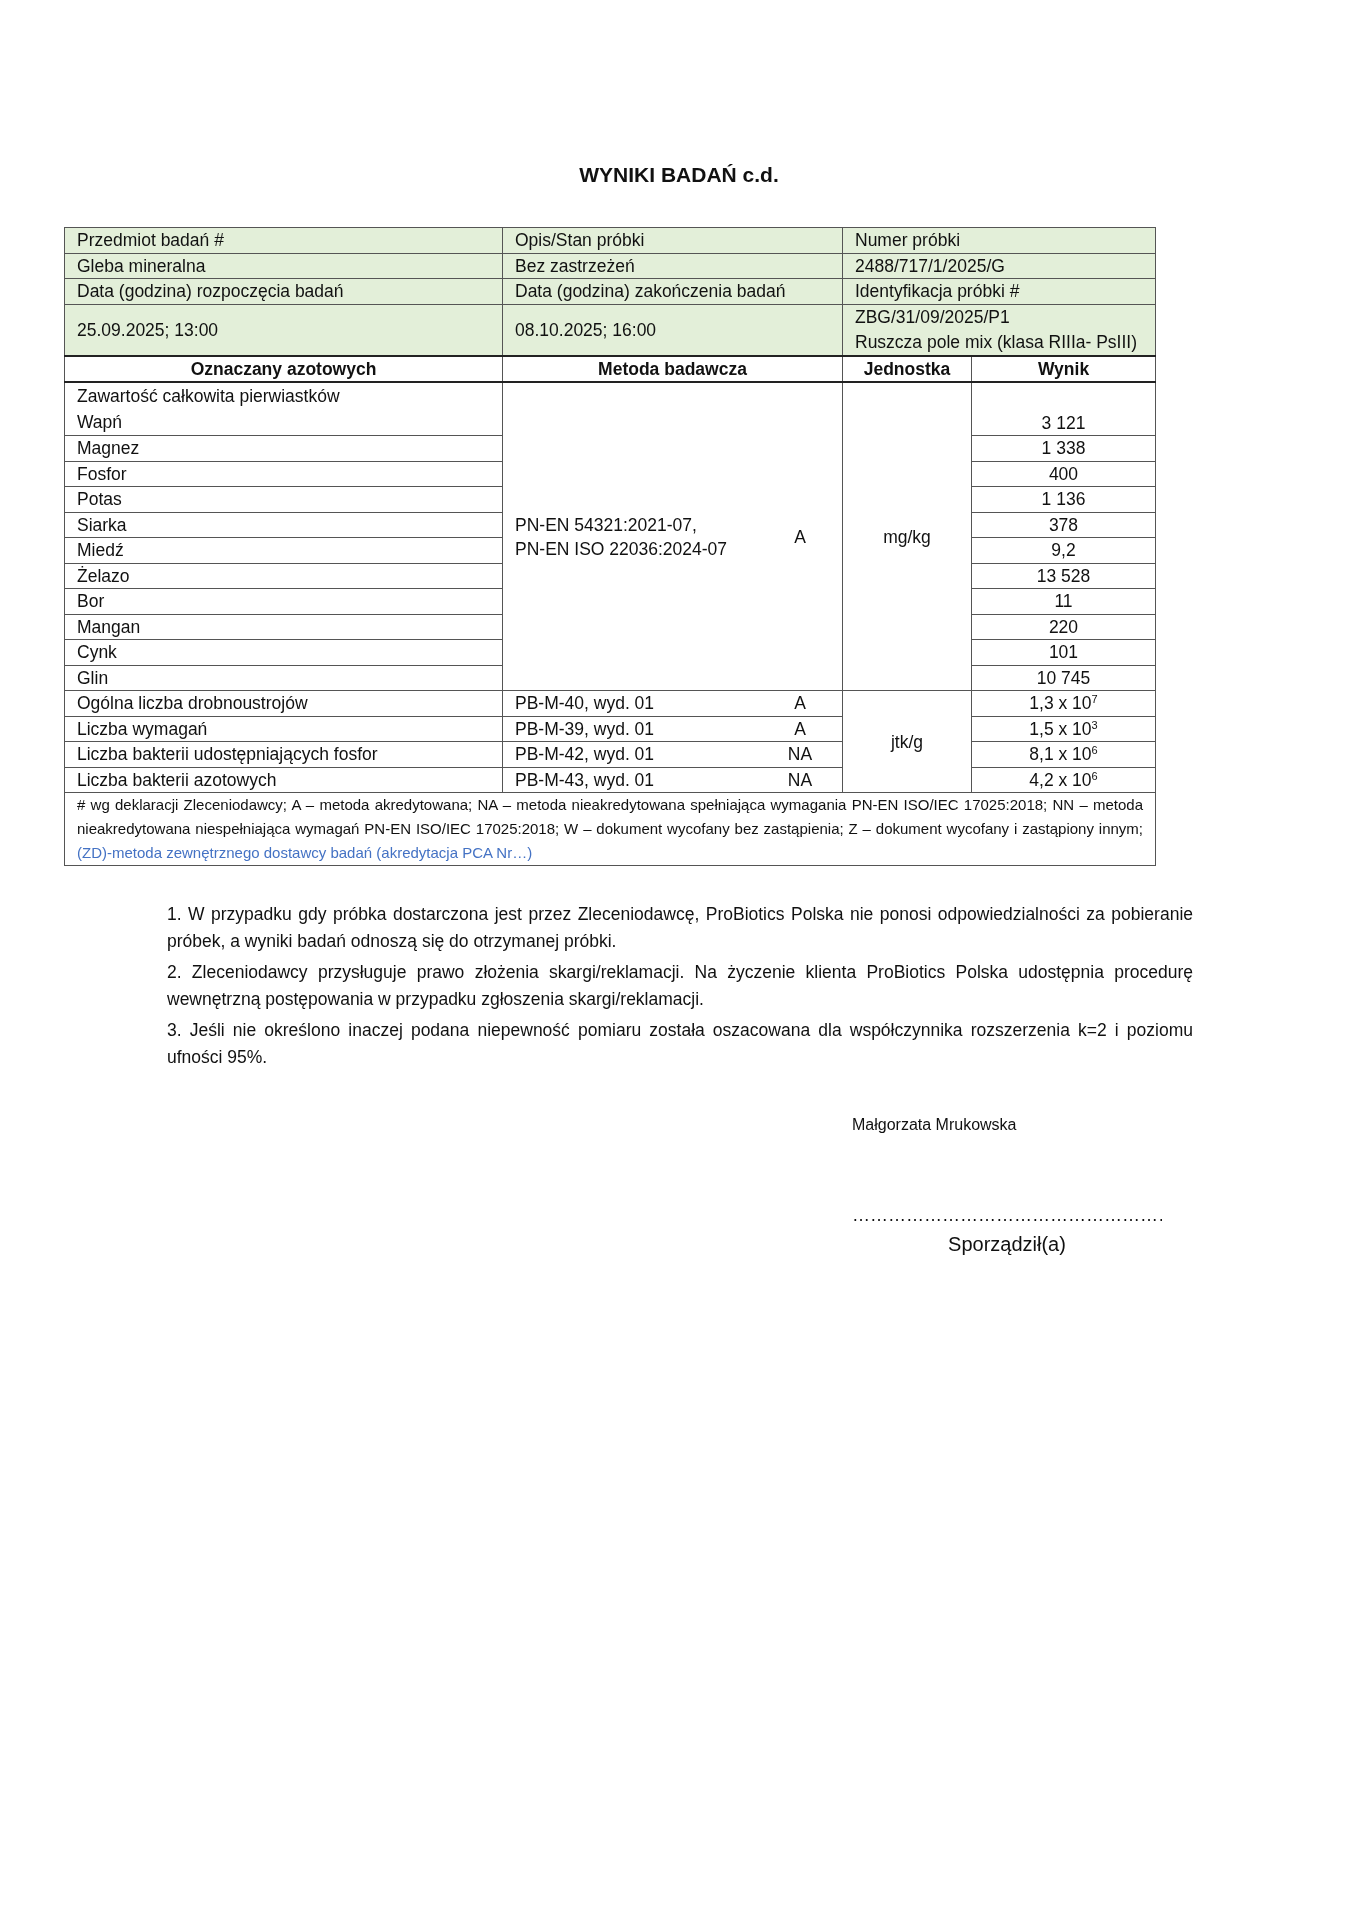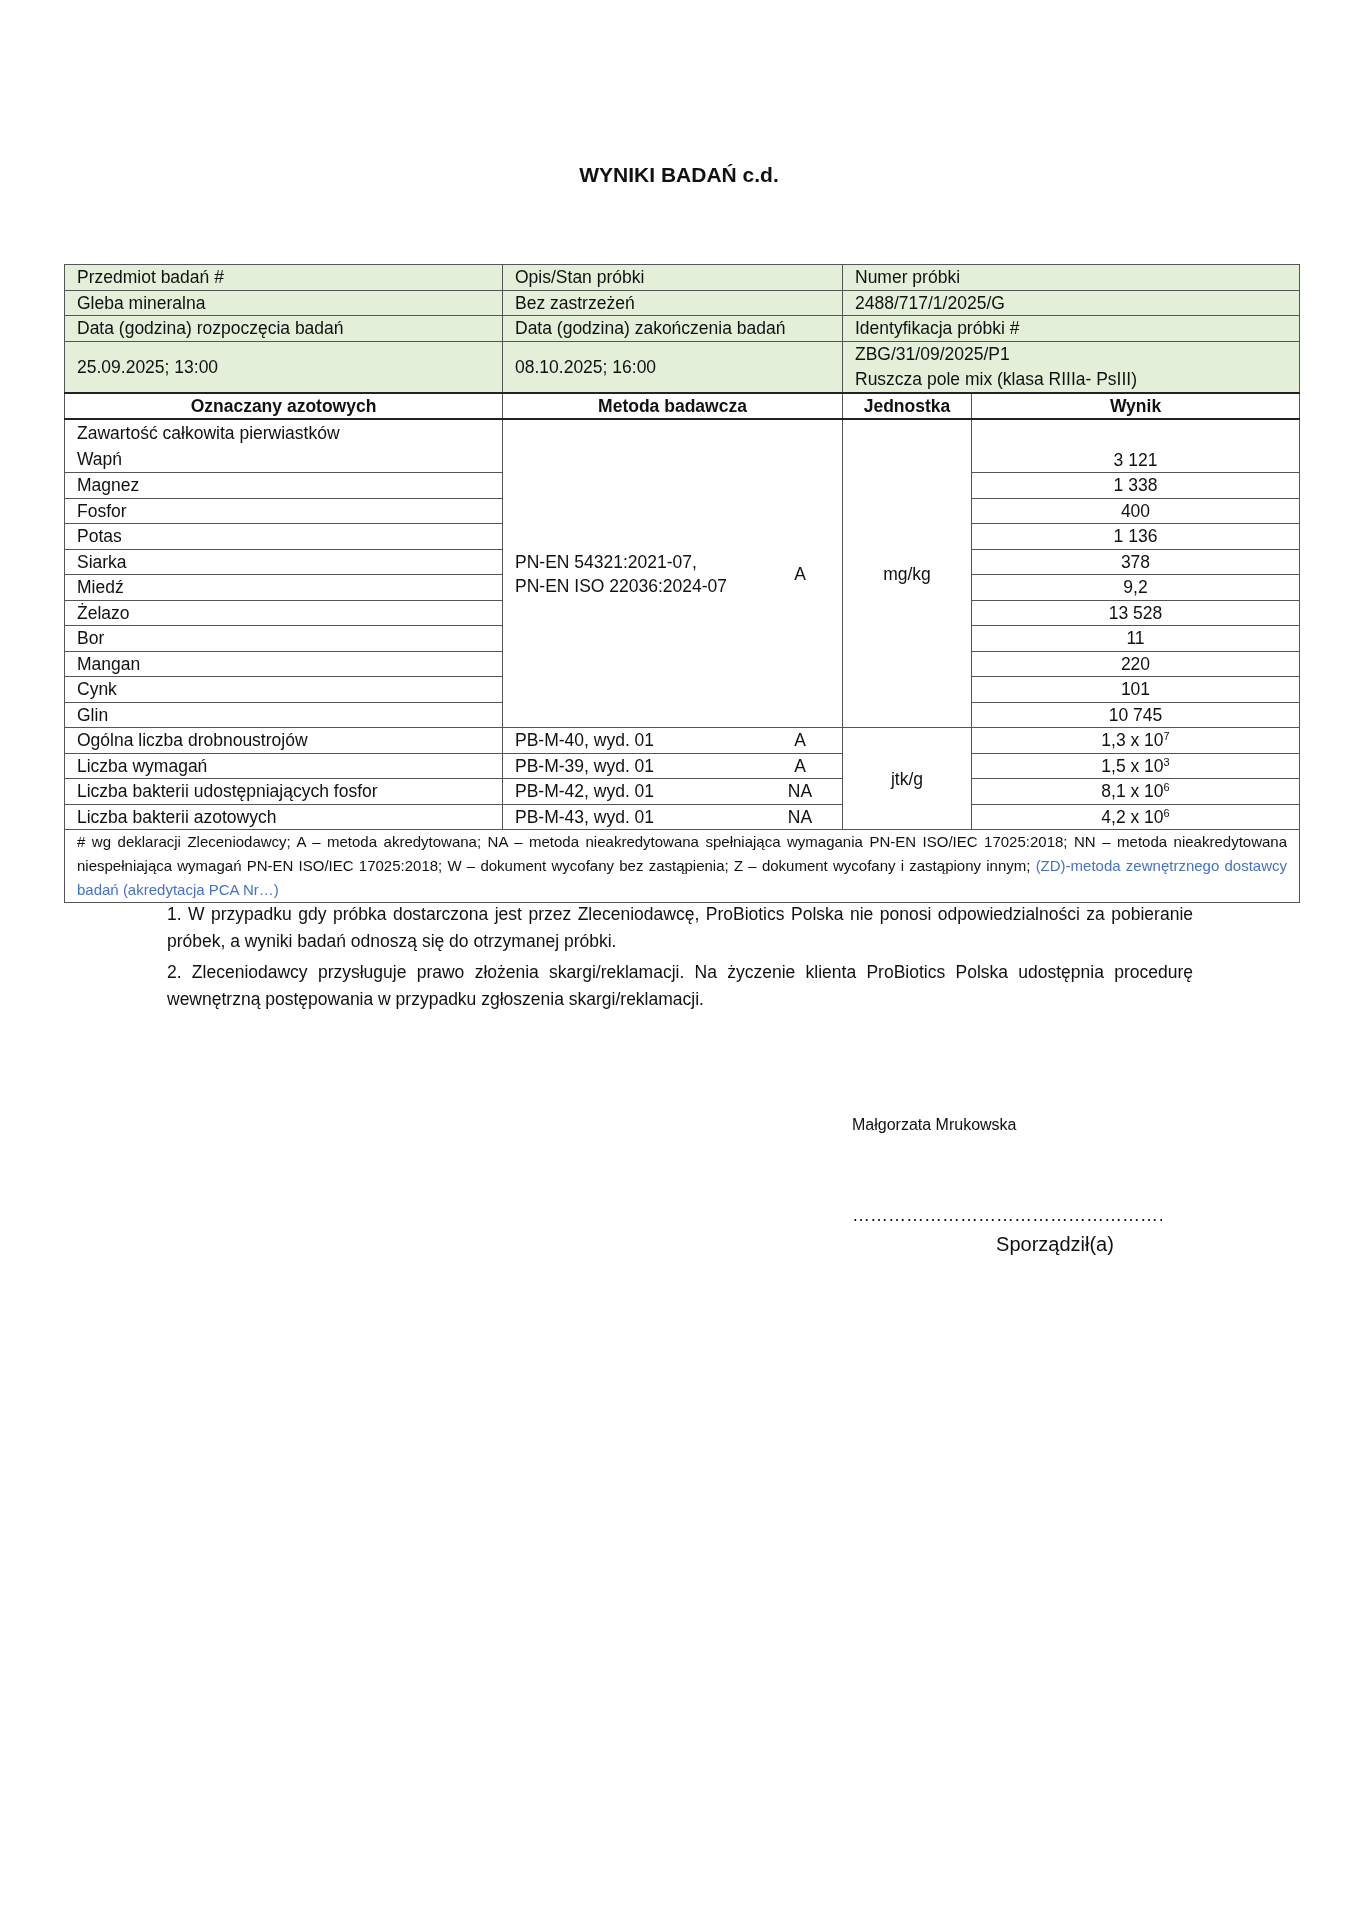--- a/index.html
+++ b/index.html
@@ -1,38 +1,38 @@
 <!DOCTYPE html>
 <html><head>
 <meta charset="utf-8">
 <style>
   html, body { margin: 0; padding: 0; background: #ffffff; }
   body { width: 1358px; height: 1920px; position: relative; font-family: "Liberation Sans", sans-serif; color: #111; }
   .page-title { position: absolute; top: 163px; left: 0; width: 1358px; text-align: center; font-weight: bold; font-size: 21px; }
-  table.main { position: absolute; top: 227px; left: 64px; width: 1236px; border-collapse: collapse; font-size: 17.5px; margin-top: 37px; }
+  table.main { position: absolute; top: 227px; left: 64px; width: 1092px; border-collapse: collapse; font-size: 17.5px; }
   table.main td { border: 1.5px solid #555; padding: 0 12px; height: 24.5px; line-height: 24px; vertical-align: middle; }
   tr.green td { background: #e3efd9; }
   tr.hdr td { font-weight: bold; text-align: center; border-top: 2px solid #222; border-bottom: 2px solid #222; }
   td.c1 { width: 413px; }
   td.c2 { width: 315px; }
   td.c3 { width: 104px; }
   td.center { text-align: center; }
   td.dash-top { border-top: 1.5px dashed #444 !important; }
   td.elem-head { height: 52px !important; vertical-align: top !important; padding-top: 0; line-height: 26px !important; }
   td.elem-res { height: 52px !important; vertical-align: bottom !important; text-align: center; }
   .method-wrap { display: flex; align-items: center; justify-content: space-between; }
   .method-code { text-align: center; width: 60px; }
   td.note { font-size: 15px; line-height: 22px; text-align: justify; padding: 2px 12px 2px 12px; border-top: 2px solid #222; }
   .note-blue { color: #4472c4; }
   sup { font-size: 11px; vertical-align: 6px; line-height: 0; }
   .remarks { position: absolute; top: 897px; left: 163px; width: 1034px; font-size: 17.5px; line-height: 27px; text-align: justify; }
   .remarks p { margin: 4px; }
   .sig-name { position: absolute; top: 1116px; left: 852px; width: 310px; font-size: 16px; }
   .sig-dots { position: absolute; top: 1205px; left: 852px; width: 310px; text-align: center; font-size: 18px; letter-spacing: 0px; overflow: hidden; white-space: nowrap; }
-  .sig-role { position: absolute; top: 1233px; left: 900px; width: 310px; text-align: center; font-size: 20px; }
+  .sig-role { position: absolute; top: 1233px; left: 852px; width: 310px; text-align: center; font-size: 20px; }
 </style>
 </head>
 <body>
 
 <div class="page-title">WYNIKI BADAŃ c.d.</div>
 
 <table class="main">
   <tbody>
       <tr class="green">
     <td class="c1">Przedmiot badań #</td>
@@ -166,17 +166,18 @@
 
   <tr>
     <td colspan="4" class="note"><span># wg deklaracji Zleceniodawcy; A – metoda akredytowana; NA – metoda nieakredytowana spełniająca wymagania PN-EN ISO/IEC 17025:2018; NN – metoda nieakredytowana niespełniająca wymagań PN-EN ISO/IEC 17025:2018; W – dokument wycofany bez zastąpienia; Z – dokument wycofany i zastąpiony innym; </span><span class="note-blue">(ZD)-metoda zewnętrznego dostawcy badań (akredytacja PCA Nr…)</span></td>
   </tr>
 </tbody>
   </table>
 
 <div class="remarks">
   <p>1. W przypadku gdy próbka dostarczona jest przez Zleceniodawcę, ProBiotics Polska nie ponosi odpowiedzialności za pobieranie próbek, a wyniki badań odnoszą się do otrzymanej próbki.</p>
   <p>2. Zleceniodawcy przysługuje prawo złożenia skargi/reklamacji. Na życzenie klienta ProBiotics Polska udostępnia procedurę wewnętrzną postępowania w przypadku zgłoszenia skargi/reklamacji.</p>
+  <p>3. Jeśli nie określono inaczej podana niepewność pomiaru została oszacowana dla współczynnika rozszerzenia k=2 i poziomu ufności 95%.</p>
 </div>
 
 <div class="sig-name">Małgorzata Mrukowska</div>
 <div class="sig-dots">…………………………………………………………</div>
 <div class="sig-role">Sporządził(a)</div>
 
 </body></html>

